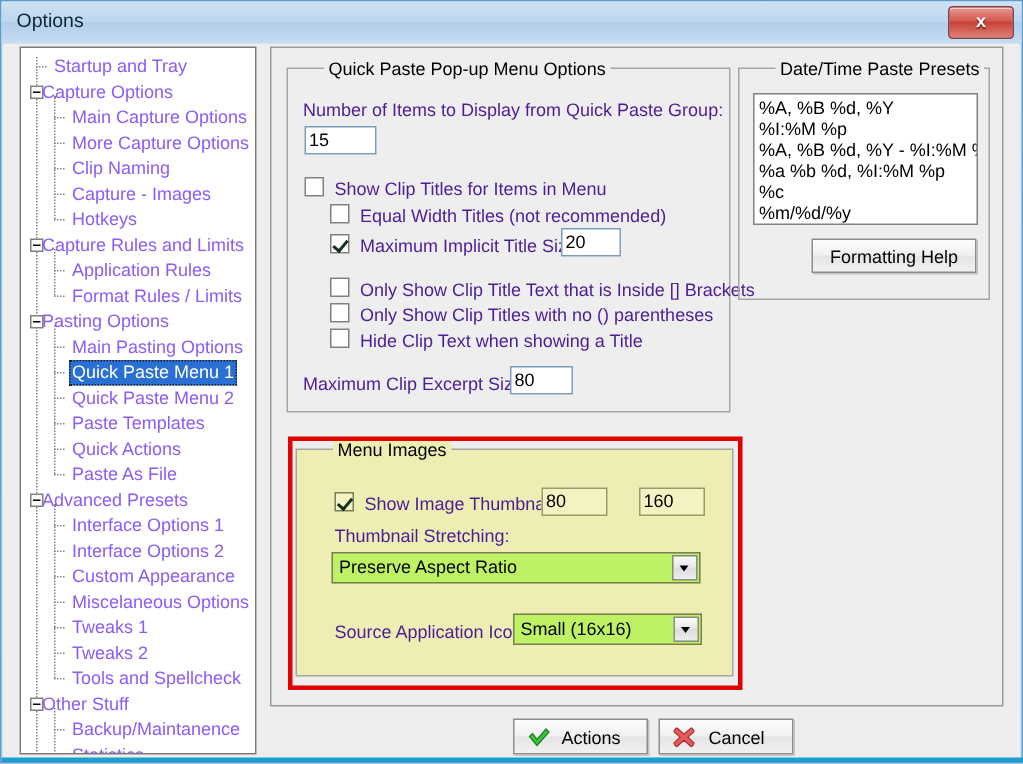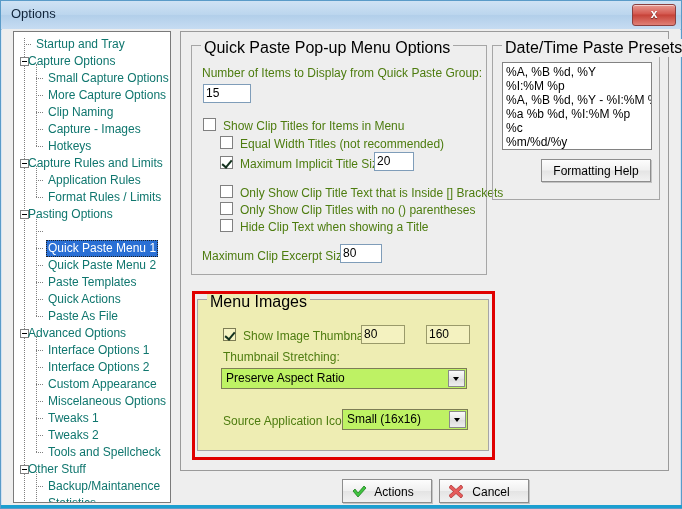--- a/index.html
+++ b/index.html
@@ -72,21 +72,21 @@
     position: relative;
     height: 17px;
     line-height: 17px;
     white-space: nowrap;
     font-size: 12px;
   }
   .tnode .lbl {
     position: absolute;
     top: 0;
     font-size: 12px;
-    color: #0f766e;
+    color: #8b5cf6;
     padding: 0 2px;
   }
   .tnode.sel .lbl {
     background: #2a6fd4;
     color: #ffffff;
     outline: 1px dotted #202020;
     outline-offset: -1px;
   }
   
   .dotv {
@@ -123,35 +123,35 @@
   }
 
   
   .group {
     position: absolute;
     box-sizing: border-box;
     border: 1px solid #a6a6a6;
   }
   .group > .gtitle {
     position: absolute;
-    top: -7px; left: 9px;
+    top: -7px; left: 24px;
     background: #eeeeee;
     padding: 0 3px;
-    font-size: 16px;
+    font-size: 12px;
     color: #000;
     white-space: nowrap;
   }
   .group.yellowbg { background: #eeedb3; }
   .group.yellowbg > .gtitle { background: #eeedb3; }
 
   
   .lab {
     position: absolute;
     font-size: 12px;
-    color: #4d7c0f;
+    color: #4c1d95;
     white-space: nowrap;
     line-height: 14px;
   }
 
   
   .tbox {
     position: absolute;
     box-sizing: border-box;
     background: #ffffff;
     border: 1px solid #7f9db9;
@@ -298,21 +298,21 @@
           <div class="doth" style="left: 10px; top: 8px; width: 7px;"></div>
           <span class="lbl" style="left: 20px;">Startup and Tray</span>
         </div>
         <div class="tnode" style="position: absolute; left: 0px; top: 21px; width: 156px; text-decoration: underline;">
           <div class="doth" style="left: 10px; top: 8px;"></div>
           <div class="expander" style="left: 6px; top: 4px;"></div>
           <span class="lbl" style="left: 12px;">Capture Options</span>
         </div>
         <div class="tnode" style="position: absolute; left: 0px; top: 38px; width: 156px;">
           <div class="doth" style="left: 22px; top: 8px; width: 7px;"></div>
-          <span class="lbl" style="left: 32px;">Small Capture Options</span>
+          <span class="lbl" style="left: 32px;">Main Capture Options</span>
         </div>
         <div class="tnode" style="position: absolute; left: 0px; top: 55px; width: 156px;">
           <div class="doth" style="left: 22px; top: 8px; width: 7px;"></div>
           <span class="lbl" style="left: 32px;">More Capture Options</span>
         </div>
         <div class="tnode" style="position: absolute; left: 0px; top: 89px; width: 156px;">
           <div class="doth" style="left: 22px; top: 8px; width: 7px;"></div>
           <span class="lbl" style="left: 32px;">Capture - Images</span>
         </div>
         <div class="tnode" style="position: absolute; left: 0px; top: 72px; width: 156px;">
@@ -336,20 +336,21 @@
           <div class="doth" style="left: 22px; top: 8px; width: 7px;"></div>
           <span class="lbl" style="left: 32px;">Format Rules / Limits</span>
         </div>
         <div class="tnode" style="position: absolute; left: 0px; top: 174px; width: 156px;">
           <div class="doth" style="left: 10px; top: 8px;"></div>
           <div class="expander" style="left: 6px; top: 4px;"></div>
           <span class="lbl" style="left: 12px;">Pasting Options</span>
         </div>
         <div class="tnode" style="position: absolute; left: 0px; top: 191px; width: 156px;">
           <div class="doth" style="left: 22px; top: 8px; width: 7px;"></div>
+          <span class="lbl" style="left: 32px;">Main Pasting Options</span>
         </div>
         <div class="tnode sel" style="position: absolute; left: 0px; top: 208px; width: 156px;">
           <div class="doth" style="left: 22px; top: 8px; width: 7px;"></div>
           <span class="lbl" style="left: 32px;">Quick Paste Menu 1</span>
         </div>
         <div class="tnode" style="position: absolute; left: 0px; top: 225px; width: 156px;">
           <div class="doth" style="left: 22px; top: 8px; width: 7px;"></div>
           <span class="lbl" style="left: 32px;">Quick Paste Menu 2</span>
         </div>
         <div class="tnode" style="position: absolute; left: 0px; top: 242px; width: 156px;">
@@ -360,21 +361,21 @@
           <div class="doth" style="left: 22px; top: 8px; width: 7px;"></div>
           <span class="lbl" style="left: 32px;">Quick Actions</span>
         </div>
         <div class="tnode" style="position: absolute; left: 0px; top: 276px; width: 156px;">
           <div class="doth" style="left: 22px; top: 8px; width: 7px;"></div>
           <span class="lbl" style="left: 32px;">Paste As File</span>
         </div>
         <div class="tnode" style="position: absolute; left: 0px; top: 293px; width: 156px;">
           <div class="doth" style="left: 10px; top: 8px;"></div>
           <div class="expander" style="left: 6px; top: 4px;"></div>
-          <span class="lbl" style="left: 12px;">Advanced Options</span>
+          <span class="lbl" style="left: 12px;">Advanced Presets</span>
         </div>
         <div class="tnode" style="position: absolute; left: 0px; top: 310px; width: 156px;">
           <div class="doth" style="left: 22px; top: 8px; width: 7px;"></div>
           <span class="lbl" style="left: 32px;">Interface Options 1</span>
         </div>
         <div class="tnode" style="position: absolute; left: 0px; top: 327px; width: 156px;">
           <div class="doth" style="left: 22px; top: 8px; width: 7px;"></div>
           <span class="lbl" style="left: 32px;">Interface Options 2</span>
         </div>
         <div class="tnode" style="position: absolute; left: 0px; top: 344px; width: 156px;">

